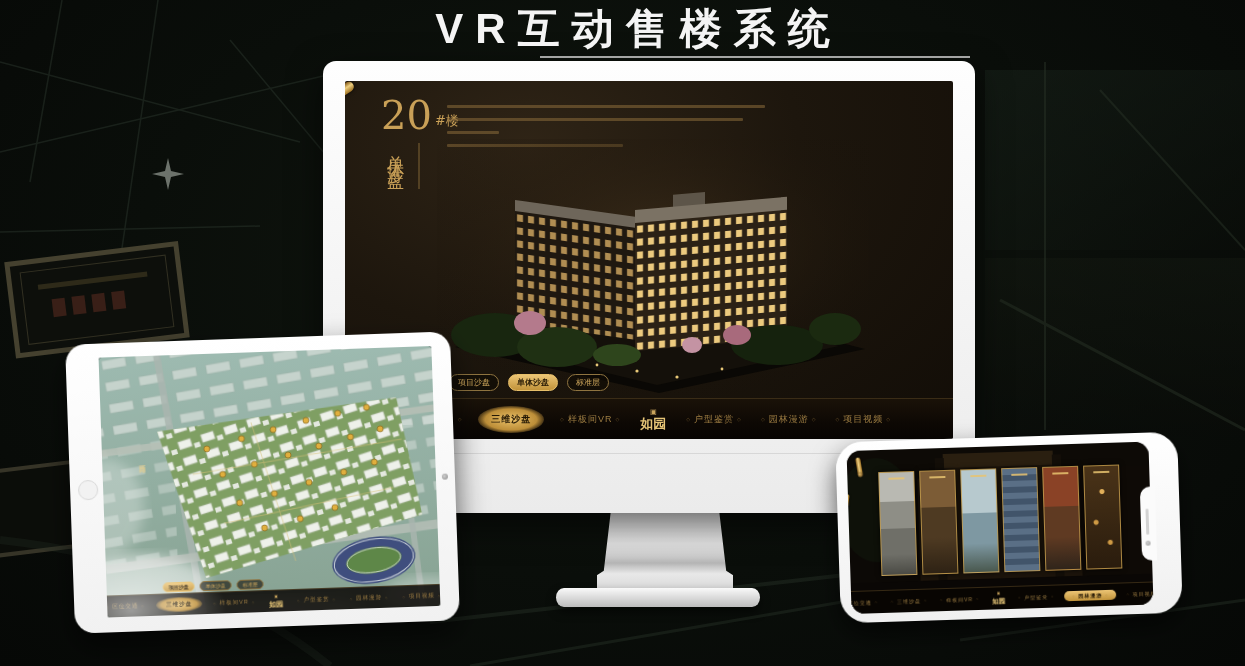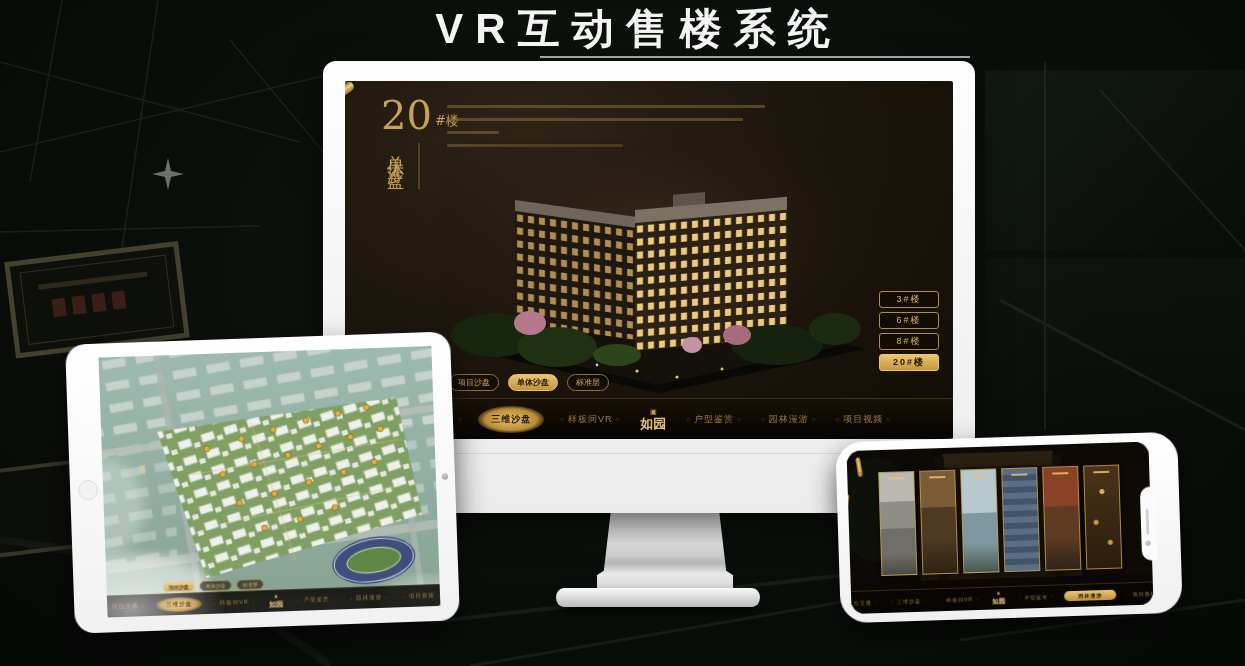--- a/index.html
+++ b/index.html
@@ -231,26 +231,20 @@
         <ellipse cx="398" cy="190" rx="26" ry="16" fill="#1b2a10"></ellipse>
         <ellipse cx="93" cy="184" rx="16" ry="12" fill="#b47a8c"></ellipse>
         <ellipse cx="300" cy="196" rx="14" ry="10" fill="#a86a7c"></ellipse>
         <ellipse cx="255" cy="206" rx="10" ry="8" fill="#c493a3"></ellipse>
         <circle cx="200" cy="232" r="1.6" fill="#e8c878"></circle>
           <circle cx="240" cy="238" r="1.6" fill="#e8c878"></circle>
         <circle cx="160" cy="226" r="1.4" fill="#e8c878"></circle>
           <circle cx="285" cy="230" r="1.4" fill="#e8c878"></circle>
       </svg>
 
-      <div class="abs fbtns">
-        <div class="fbtn">3#楼</div>
-        <div class="fbtn">6#楼</div>
-        <div class="fbtn">8#楼</div>
-        <div class="fbtn active">20#楼</div>
-      </div>
 
       <div class="abs m-subtabs">
         <span class="stab">项目沙盘</span>
         <span class="stab active">单体沙盘</span>
         <span class="stab">标准层</span>
       </div>
 
       <div class="abs m-nav navline">
         <span class="nitem">区位交通</span>
         <span class="nitem active">三维沙盘</span>

